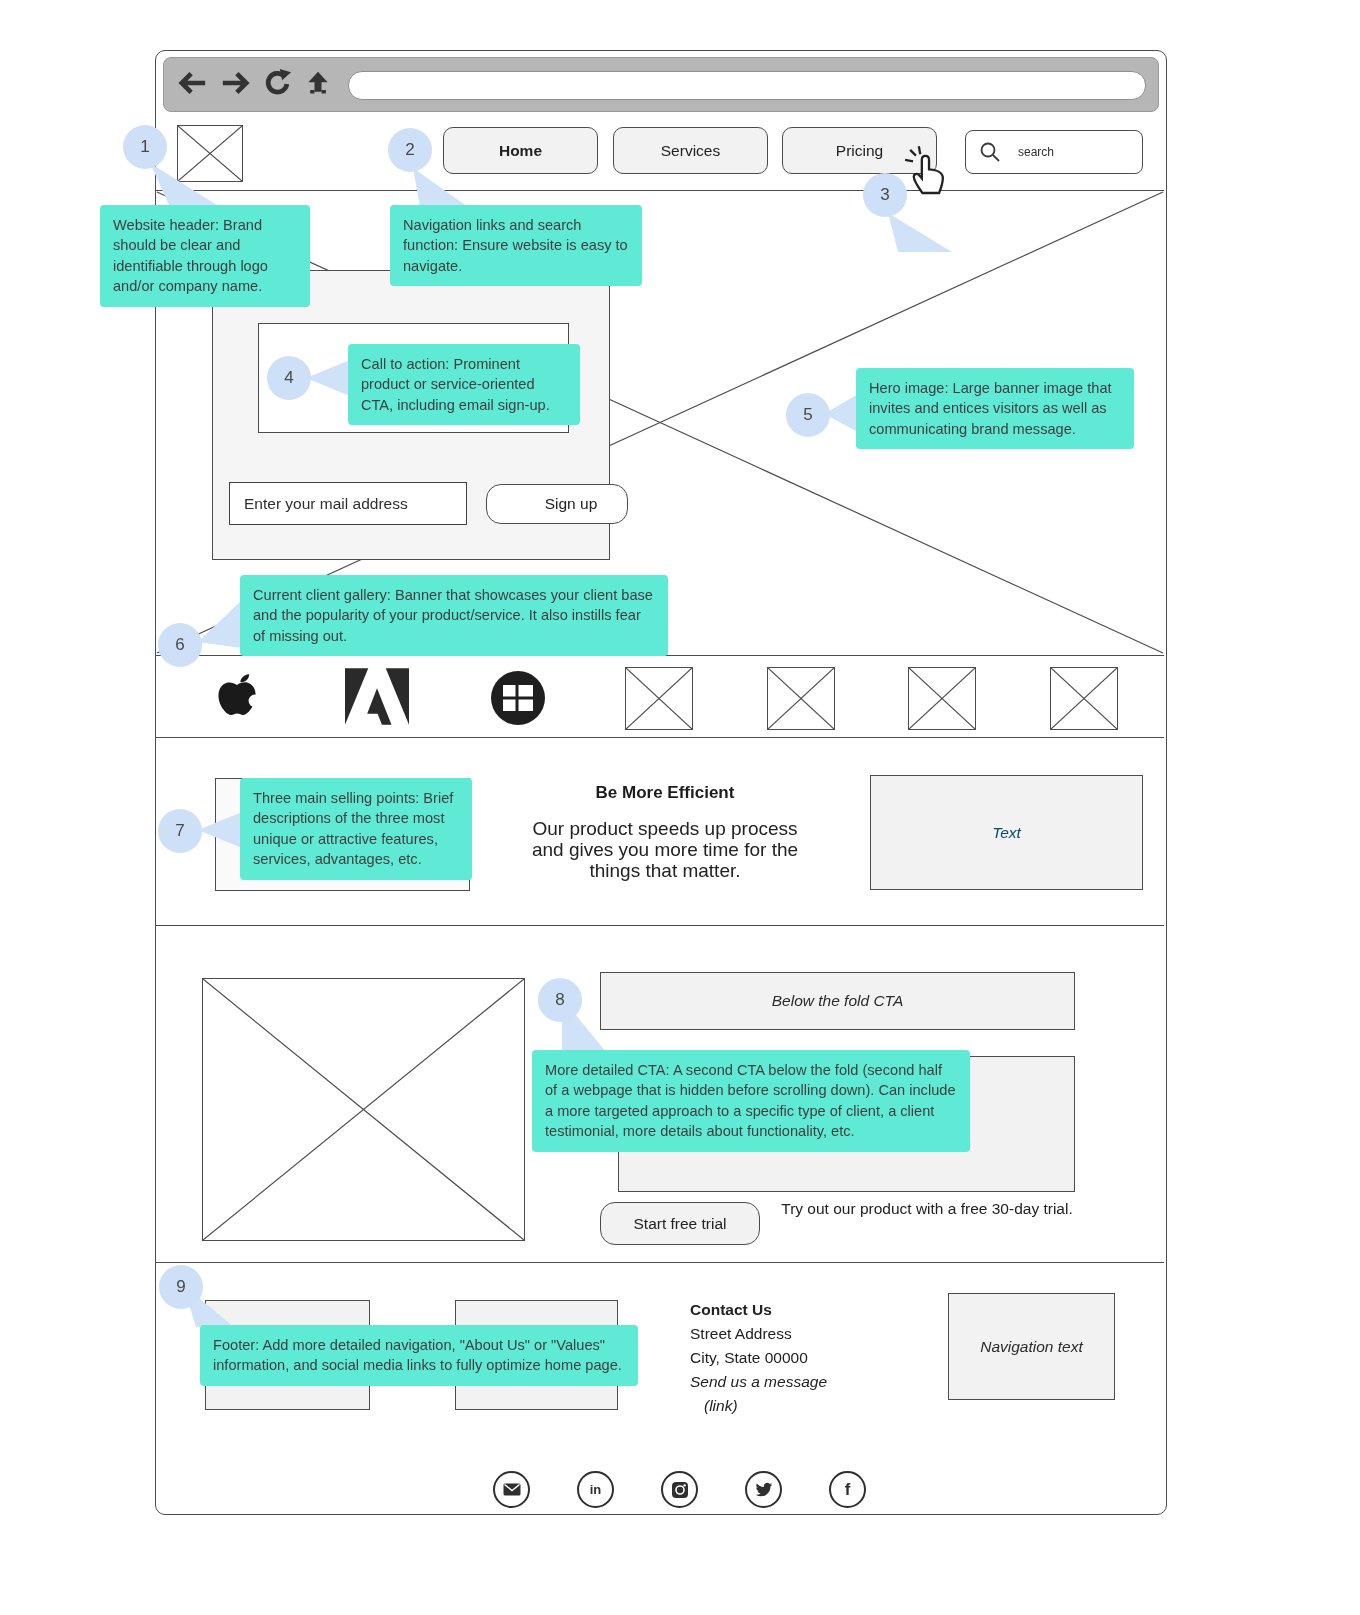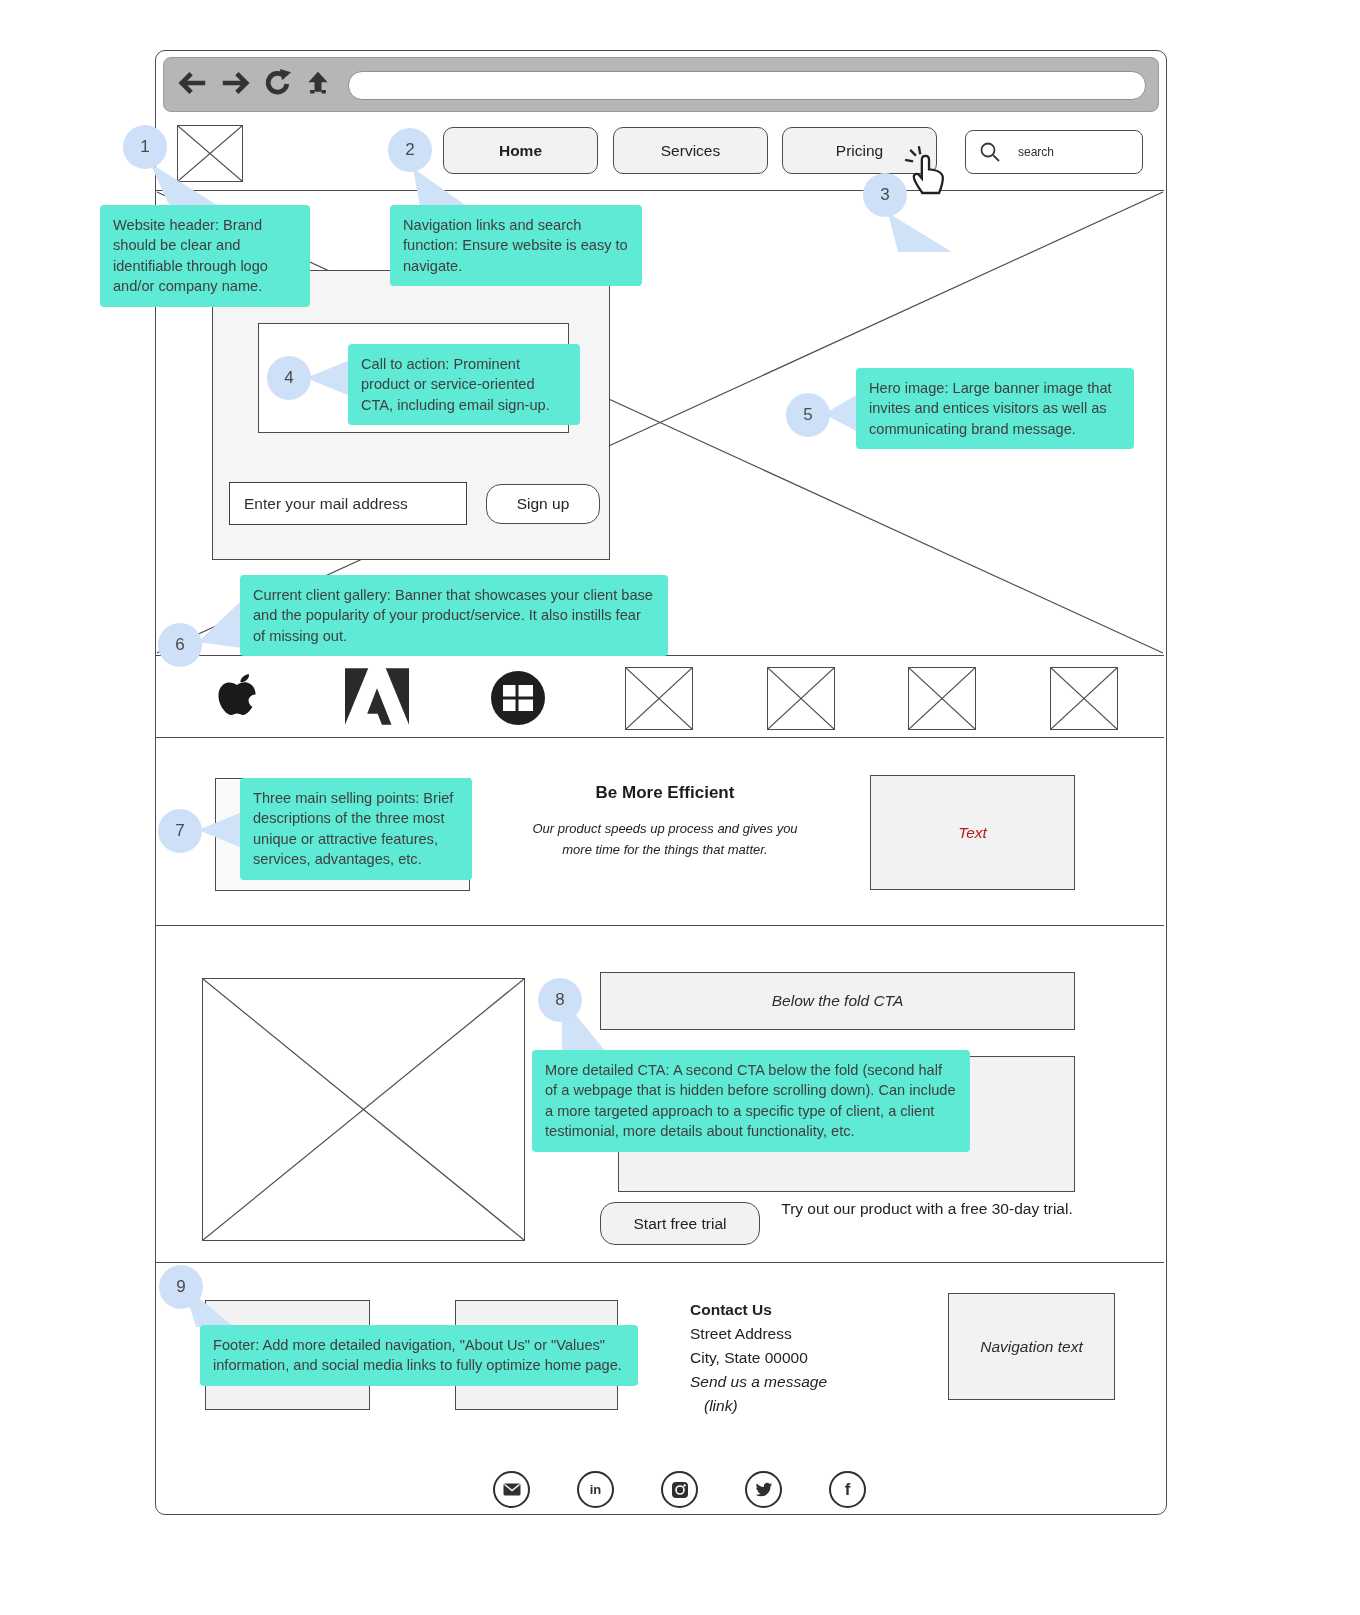--- a/index.html
+++ b/index.html
@@ -112,21 +112,21 @@
   <div class="hline" style="top:1262px;"></div>
 
   <svg class="abs heroX" viewBox="0 0 1008 463" preserveAspectRatio="none">
     <line x1="1" y1="1" x2="1007" y2="462"></line>
       <line x1="1007" y1="1" x2="1" y2="462"></line>
   </svg>
 
   <div class="abs" style="left:212px;top:270px;width:398px;height:290px;background:#f5f5f5;border:1.5px solid #4c4c4c;z-index:2;box-sizing:border-box;">
     <div class="box" style="position:absolute;left:45px;top:52px;width:311px;height:110px;"></div>
     <input class="field" style="position: absolute; left: 16px; top: 211px; width: 238px; height: 43px;" placeholder="Enter your mail address">
-    <div class="pill-btn" style="position:absolute;left:273px;top:213px;width:112px;height:38px;">Sign up</div>
+    <div class="pill-btn" style="position:absolute;left:273px;top:213px;width:112px;height:38px;padding-left:28px;">Sign up</div>
   </div>
 
   <div class="abs" style="left:208px;top:666px;z-index:2;">
     <svg width="58" height="62" viewBox="0 0 60 62">
       <path d="M33.5 14.5c1.5-4.5 5.5-7 9-7 .3 4.5-3.5 8.5-8.7 8.2-.4-.4-.3-1-.3-1.2z" fill="#1a1a1a"></path>
       <path d="M30 18.5c3-2.3 6.8-3.4 10.3-2.6 9.3 2 11.6 14.6 5.9 24.7-2.8 5-6.7 9.4-10.6 8.9-2.1-.3-3.2-1.5-5.6-1.5s-3.7 1.3-5.8 1.5c-3.9.4-8.3-4.6-10.8-9.4-4.9-9.6-2.7-21.6 6.2-23.9 3.5-.9 7.4.2 10.4 2.3z" fill="#1a1a1a"></path>
       <circle cx="48.5" cy="35" r="6.5" fill="#fff"></circle>
     </svg>
   </div>
   <div class="abs" style="left:345px;top:668px;z-index:2;">
@@ -165,22 +165,22 @@
   </div>
   <div class="abs box" style="left:1050px;top:667px;width:68px;height:63px;z-index:2;border-width:1.2px;">
     <svg class="xfill" viewBox="0 0 100 100" preserveAspectRatio="none">
         <line x1="0" y1="0" x2="100" y2="100"></line>
         <line x1="100" y1="0" x2="0" y2="100"></line>
       </svg>
   </div>
 
   <div class="abs softbox" style="left:215px;top:778px;width:255px;height:113px;z-index:1;"></div>
   <div class="abs center-txt" style="left:520px;top:783px;width:290px;font-size:17px;font-weight:700;color:#1c1c1c;z-index:2;">Be More Efficient</div>
-  <div class="abs center-txt" style="left:520px;top:818px;width:290px;font-size:13px;line-height:21px;color:#222;z-index:2;font-style:italic;">Our product speeds up process and gives you more time for the things that matter.</div>
-  <div class="abs graybox center-txt italic" style="left:870px;top:775px;width:205px;height:115px;font-size:15.5px;color:#b91c1c;z-index:1;">Text</div>
+  <div class="abs center-txt" style="left:520px;top:818px;width:290px;font-size:19px;line-height:21px;color:#222;z-index:2;">Our product speeds up process and gives you more time for the things that matter.</div>
+  <div class="abs graybox center-txt italic" style="left:870px;top:775px;width:273px;height:115px;font-size:15.5px;color:#0c4a6e;z-index:1;">Text</div>
 
   <div class="abs box" style="left:202px;top:978px;width:323px;height:263px;z-index:1;">
     <svg class="xfill" viewBox="0 0 100 100" preserveAspectRatio="none">
         <line x1="0" y1="0" x2="100" y2="100"></line>
         <line x1="100" y1="0" x2="0" y2="100"></line>
       </svg>
   </div>
   <div class="abs graybox center-txt italic" style="left:600px;top:972px;width:475px;height:58px;font-size:15.5px;color:#2b2b2b;z-index:1;">Below the fold CTA</div>
   <div class="abs graybox" style="left:618px;top:1056px;width:457px;height:136px;z-index:1;"></div>
   <div class="abs pill-btn" style="left:600px;top:1202px;width:158px;height:41px;background:#f2f2f2;z-index:2;">Start free trial</div>

